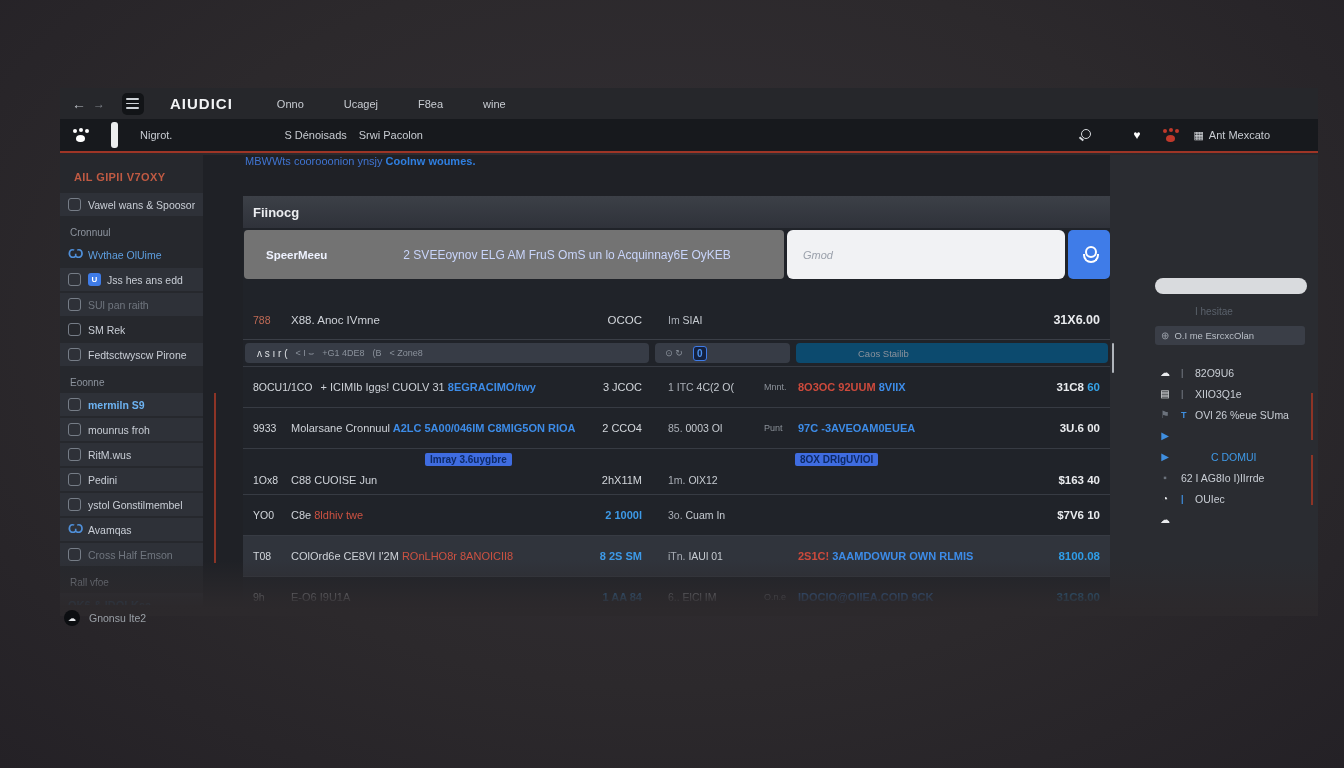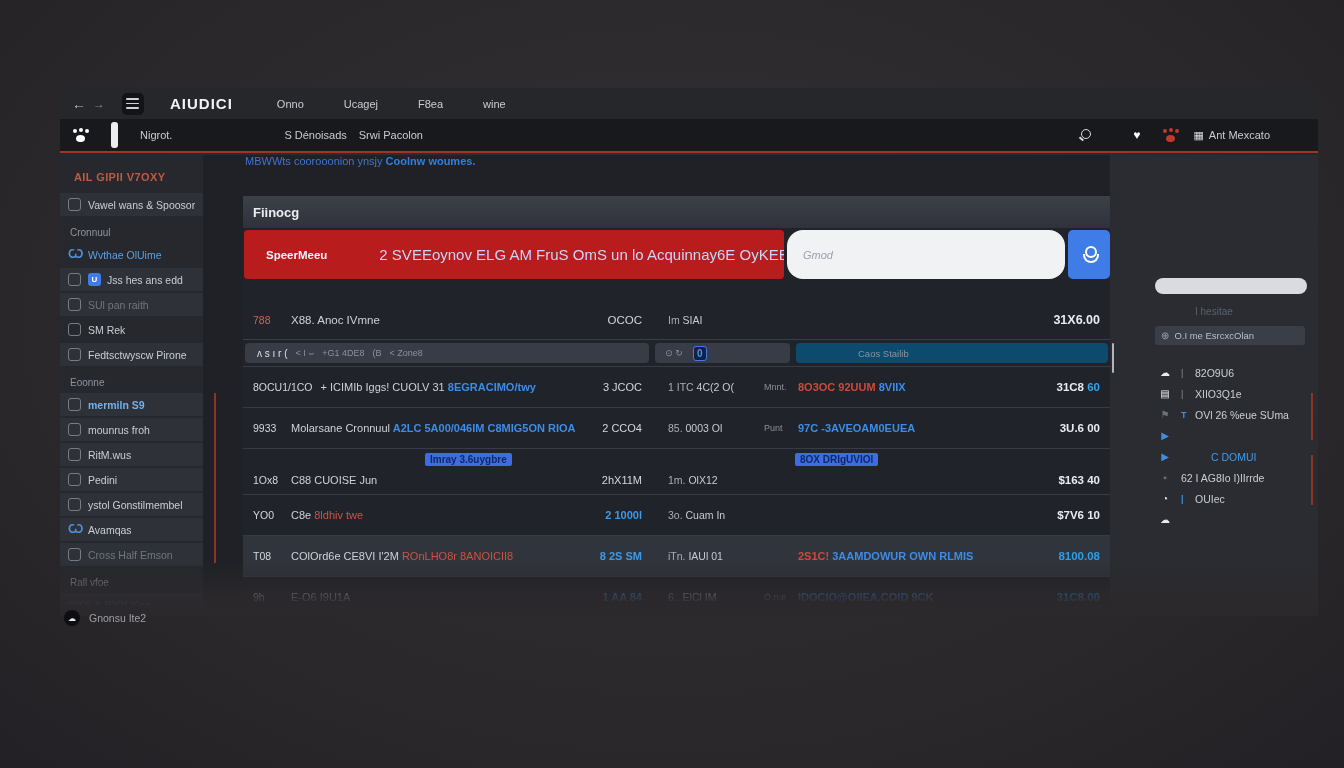--- a/index.html
+++ b/index.html
@@ -65,24 +65,24 @@
 
 .notice{position:absolute;left:185px;top:67px;font-size:11px;cursor:pointer}
 .notice .n1{color:#3f74d1}
 .notice .n2{color:#2f7fe0;font-weight:bold}
 
 
 .panel{position:absolute;left:183px;top:108px;width:867px;height:412px;background:#202329;overflow:hidden}
 .panel-head{height:32px;background:linear-gradient(180deg,#3c4047,#2f323a);display:flex;align-items:center}
 .panel-title{margin-left:10px;font-size:13px;font-weight:bold;color:#eceef1}
 .banner-row{display:flex;gap:3px;margin:2px 0 0 1px}
-.banner{width:540px;height:49px;background:#b91c1c;border-radius:4px;display:flex;align-items:center;cursor:pointer}
+.banner{width:540px;height:49px;background:#737373;border-radius:4px;display:flex;align-items:center;cursor:pointer}
 .banner-label{color:#eef2ff;font-size:11.5px;margin-left:22px;font-weight:bold}
-.banner-msg{color:#c9d5fb;font-size:15px;margin-left:52px;white-space:nowrap;overflow:hidden}
-.promo-input{width:278px;height:49px;background:#f1f2f4;border:none;border-radius:16px;padding:0 16px;
+.banner-msg{color:#c9d5fb;font-size:12px;margin-left:76px;white-space:nowrap;overflow:hidden}
+.promo-input{width:278px;height:49px;background:#f1f2f4;border:none;border-radius:6px;padding:0 16px;
  font-family:"Liberation Sans",sans-serif;font-size:11px;font-style:italic;color:#4a4f57}
 .promo-input::placeholder{color:#9ba1ab;font-style:italic}
 .go-btn{width:42px;height:49px;background:#3f7ce8;border:none;border-radius:5px;display:flex;align-items:center;justify-content:center;cursor:pointer}
 .person{width:14px;height:17px;position:relative}
 .person::before{content:"";position:absolute;top:0;left:3px;width:8px;height:8px;border:2px solid #fff;border-radius:50%}
 .person::after{content:"";position:absolute;bottom:0;left:1px;width:12px;height:7px;border:2px solid #fff;border-top:none;border-radius:0 0 8px 8px}
 
 
 .srow{display:flex;align-items:center;height:40px;margin-top:21px;border-bottom:1px solid #3a3e46;font-size:11.5px}
 .srow .c-code{color:#bf6a55}

